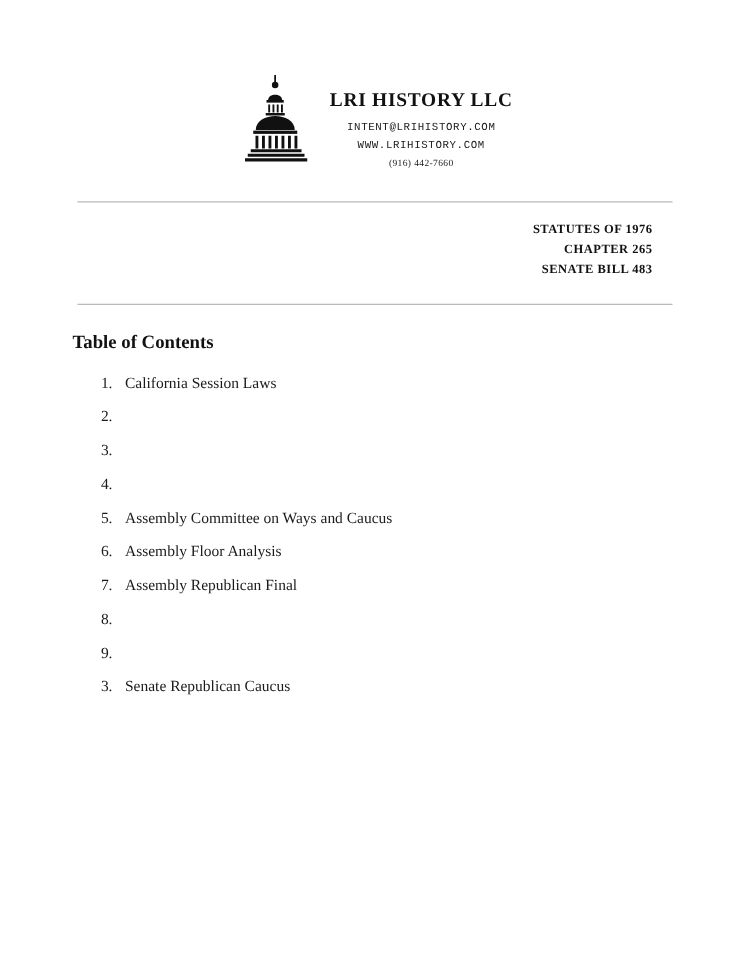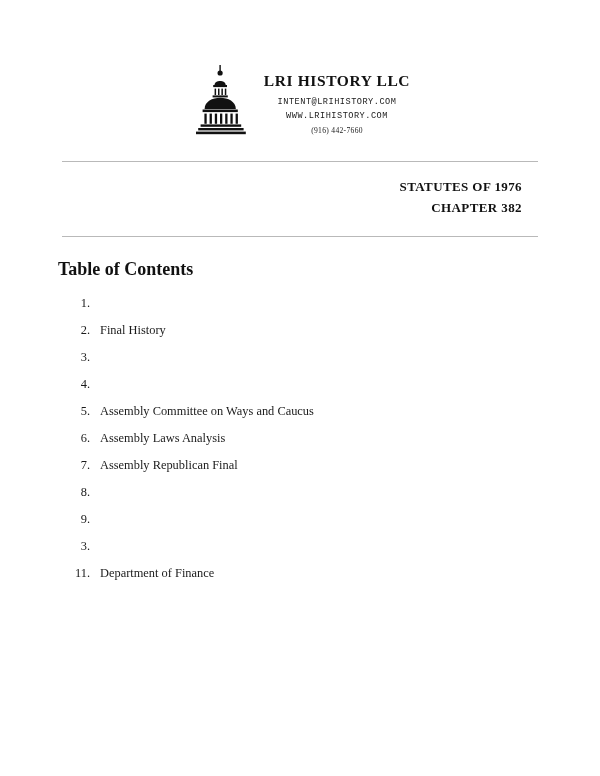--- a/index.html
+++ b/index.html
@@ -19,21 +19,21 @@
     width: 600px;
     height: 776px;
     box-sizing: border-box;
     padding: 0;
     position: relative;
   }
 
   
   .letterhead {
     display: flex;
-    align-items: flex-end;
+    align-items: flex-start;
     justify-content: center;
     padding-top: 58px;
   }
   .logo {
     width: 62px;
     height: 72px;
     margin-right: 12px;
     flex: none;
     position: relative;
   }
@@ -75,30 +75,30 @@
   .rule-top { margin-top: 26px; }
   .rule-bottom { margin-top: 18px; }
 
   
   .statute-block {
     text-align: right;
     padding: 14px 78px 0 0;
   }
   .statute-line {
     font-weight: 700;
-    font-size: 13px;
+    font-size: 10px;
     letter-spacing: 0.4px;
     line-height: 1.62;
     color: #111;
   }
 
   
   .toc-title {
     font-weight: 700;
-    font-size: 18px;
+    font-size: 15px;
     margin: 22px 0 0 58px;
     color: #111;
   }
   ol.toc {
     list-style: none;
     margin: 16px 0 0 0;
     padding: 0;
   }
   ol.toc li {
     display: flex;
@@ -163,61 +163,59 @@
       <div class="company-web">WWW.LRIHISTORY.COM</div>
       <div class="company-phone">(916) 442-7660</div>
     </div>
 
   </div>
 
   <hr class="rule rule-top">
 
   <div class="statute-block">
     <div class="statute-line">STATUTES OF 1976</div>
-    <div class="statute-line">CHAPTER  382</div>
+    <div class="statute-line">CHAPTER  265</div>
+    <div class="statute-line">SENATE BILL 483</div>
   </div>
 
   <hr class="rule rule-bottom">
 
   <div class="toc-title">Table of Contents</div>
 
   <ol class="toc">
     <li>
       <span class="toc-num">1.</span>
+      <span class="toc-label">California Session Laws</span>
     </li>
     <li>
       <span class="toc-num">2.</span>
-      <span class="toc-label">Final History</span>
     </li>
     <li>
       <span class="toc-num">3.</span>
     </li>
     <li>
       <span class="toc-num">4.</span>
     </li>
     <li>
       <span class="toc-num">5.</span>
       <span class="toc-label">Assembly Committee on Ways and Caucus</span>
     </li>
     <li>
       <span class="toc-num">6.</span>
-      <span class="toc-label">Assembly Laws Analysis</span>
+      <span class="toc-label">Assembly Floor Analysis</span>
     </li>
     <li>
       <span class="toc-num">7.</span>
       <span class="toc-label">Assembly Republican Final</span>
     </li>
     <li>
       <span class="toc-num">8.</span>
     </li>
     <li>
       <span class="toc-num">9.</span>
     </li>
     <li>
       <span class="toc-num">3.</span>
-    </li>
-    <li>
-      <span class="toc-num">11.</span>
-      <span class="toc-label">Department of Finance</span>
+      <span class="toc-label">Senate Republican Caucus</span>
     </li>
   </ol>
 
 </div>
 
 </body></html>

